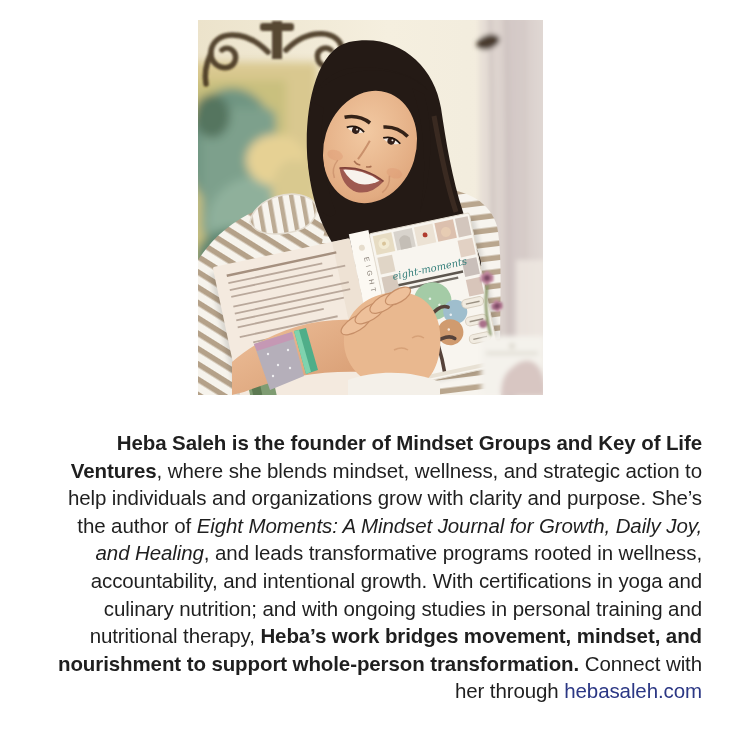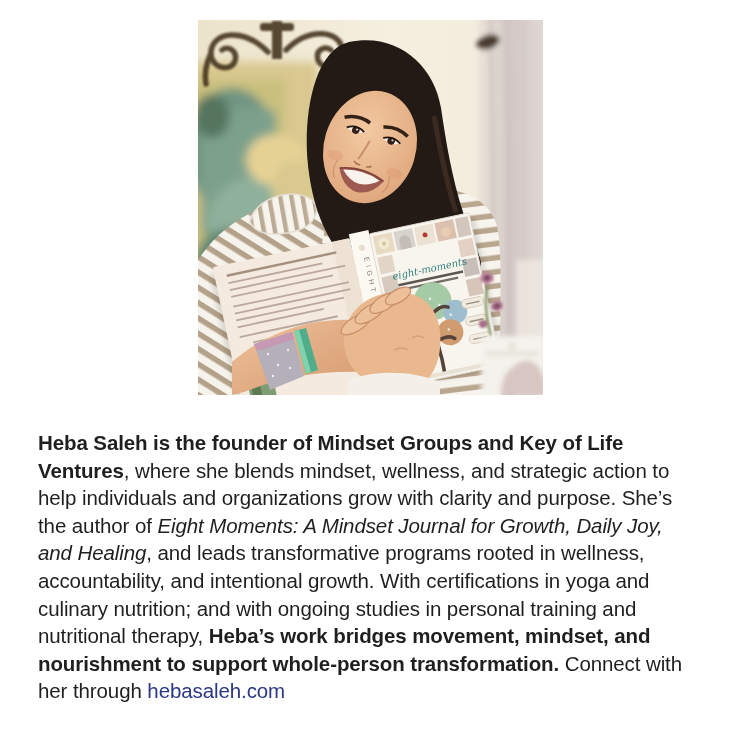--- a/index.html
+++ b/index.html
@@ -7,21 +7,21 @@
     position:relative;width:740px;height:740px;background:#ffffff;
     font-family:"Liberation Sans","DejaVu Sans",sans-serif;overflow:hidden;
   }
   figure.photo{
     position:absolute;left:198px;top:20px;width:345px;height:375px;margin:0;
     overflow:hidden;
   }
   figure.photo svg{display:block;width:100%;height:100%;}
   .bio{
     position:absolute;top:429px;left:38px;width:664px;margin:0;
-    text-align:left;color:#1f1f1f;font-size:20.5px;line-height:27.6px;
+    text-align:right;color:#1f1f1f;font-size:20.5px;line-height:27.6px;
     letter-spacing:-0.1px;
   }
   .bio b{font-weight:700;}
   .bio i{font-style:italic;}
   .bio a{text-decoration:none;cursor:pointer;}
 </style>
 </head>
 <body>
 
 <div class="stage">

